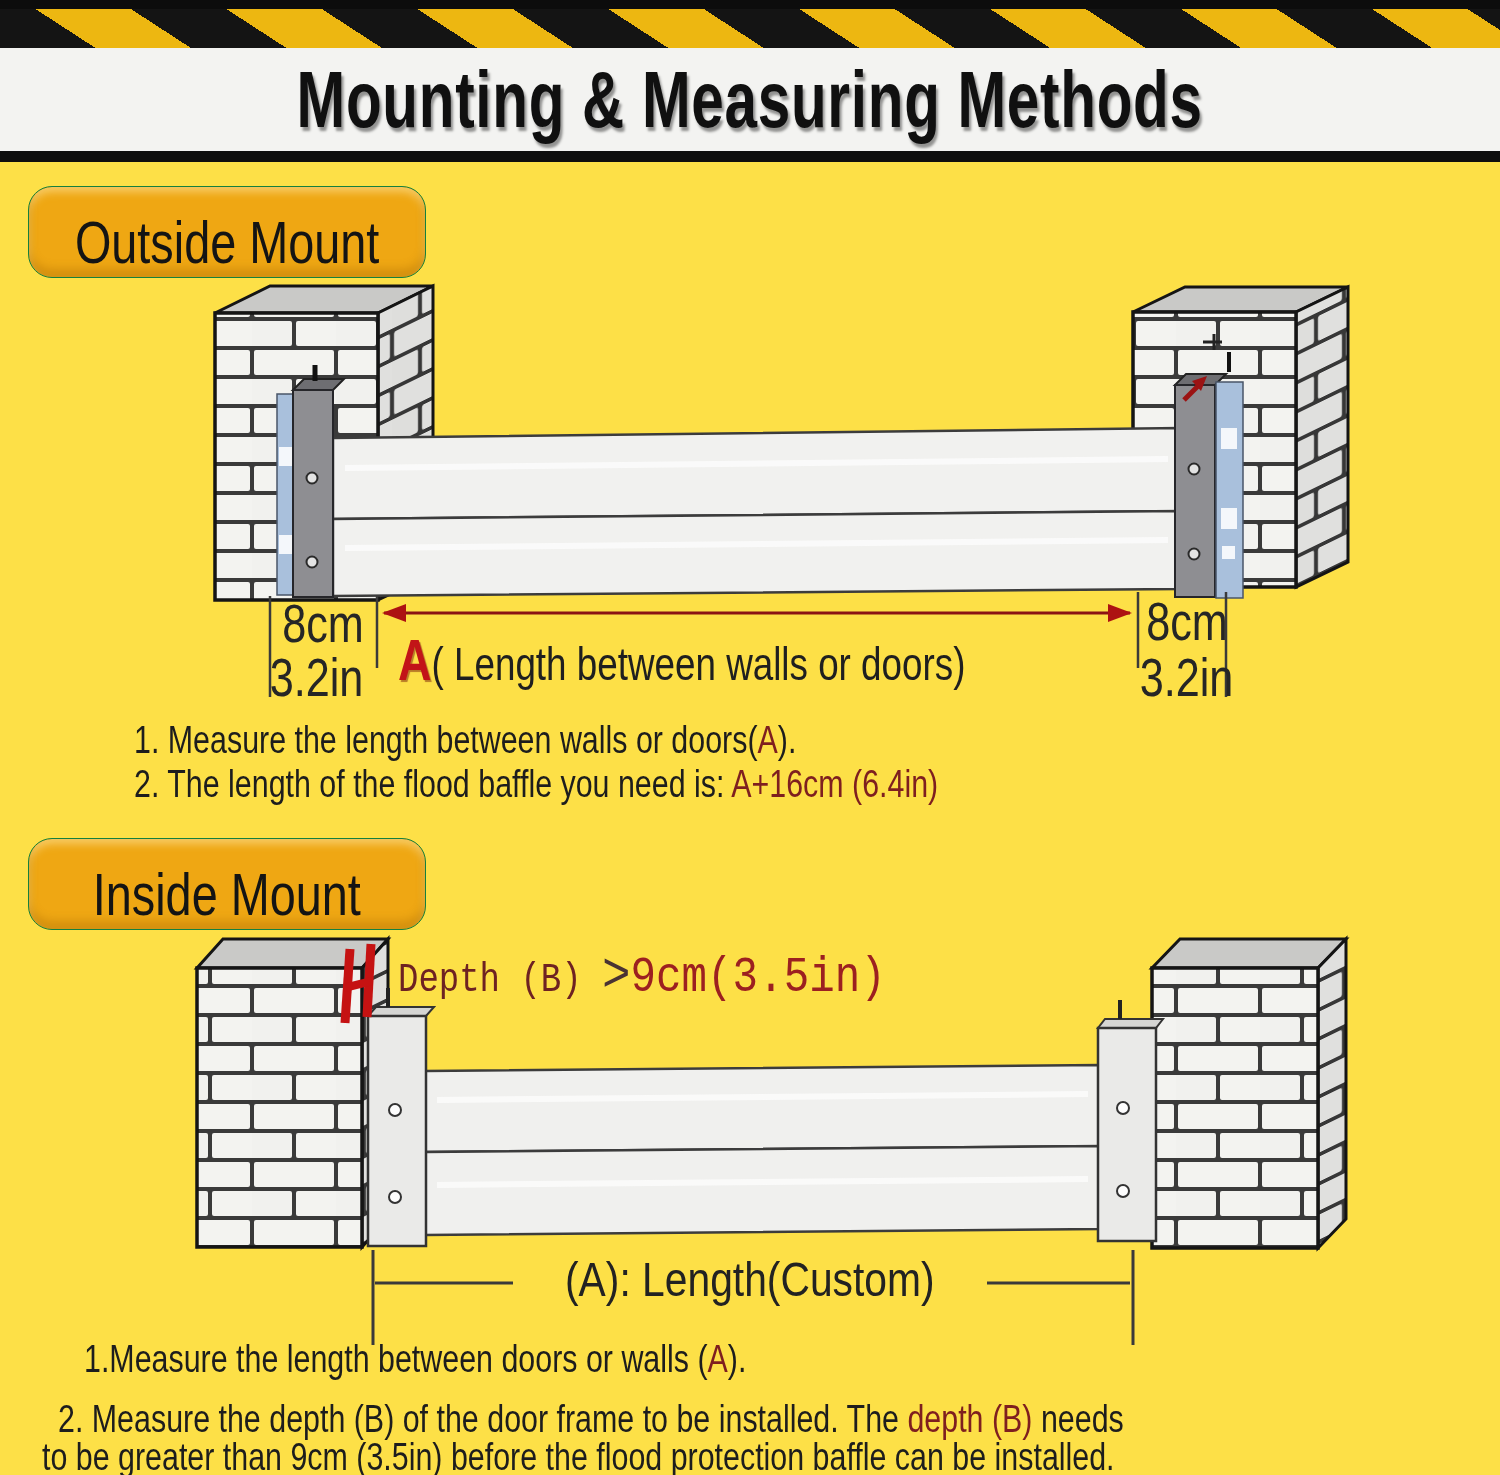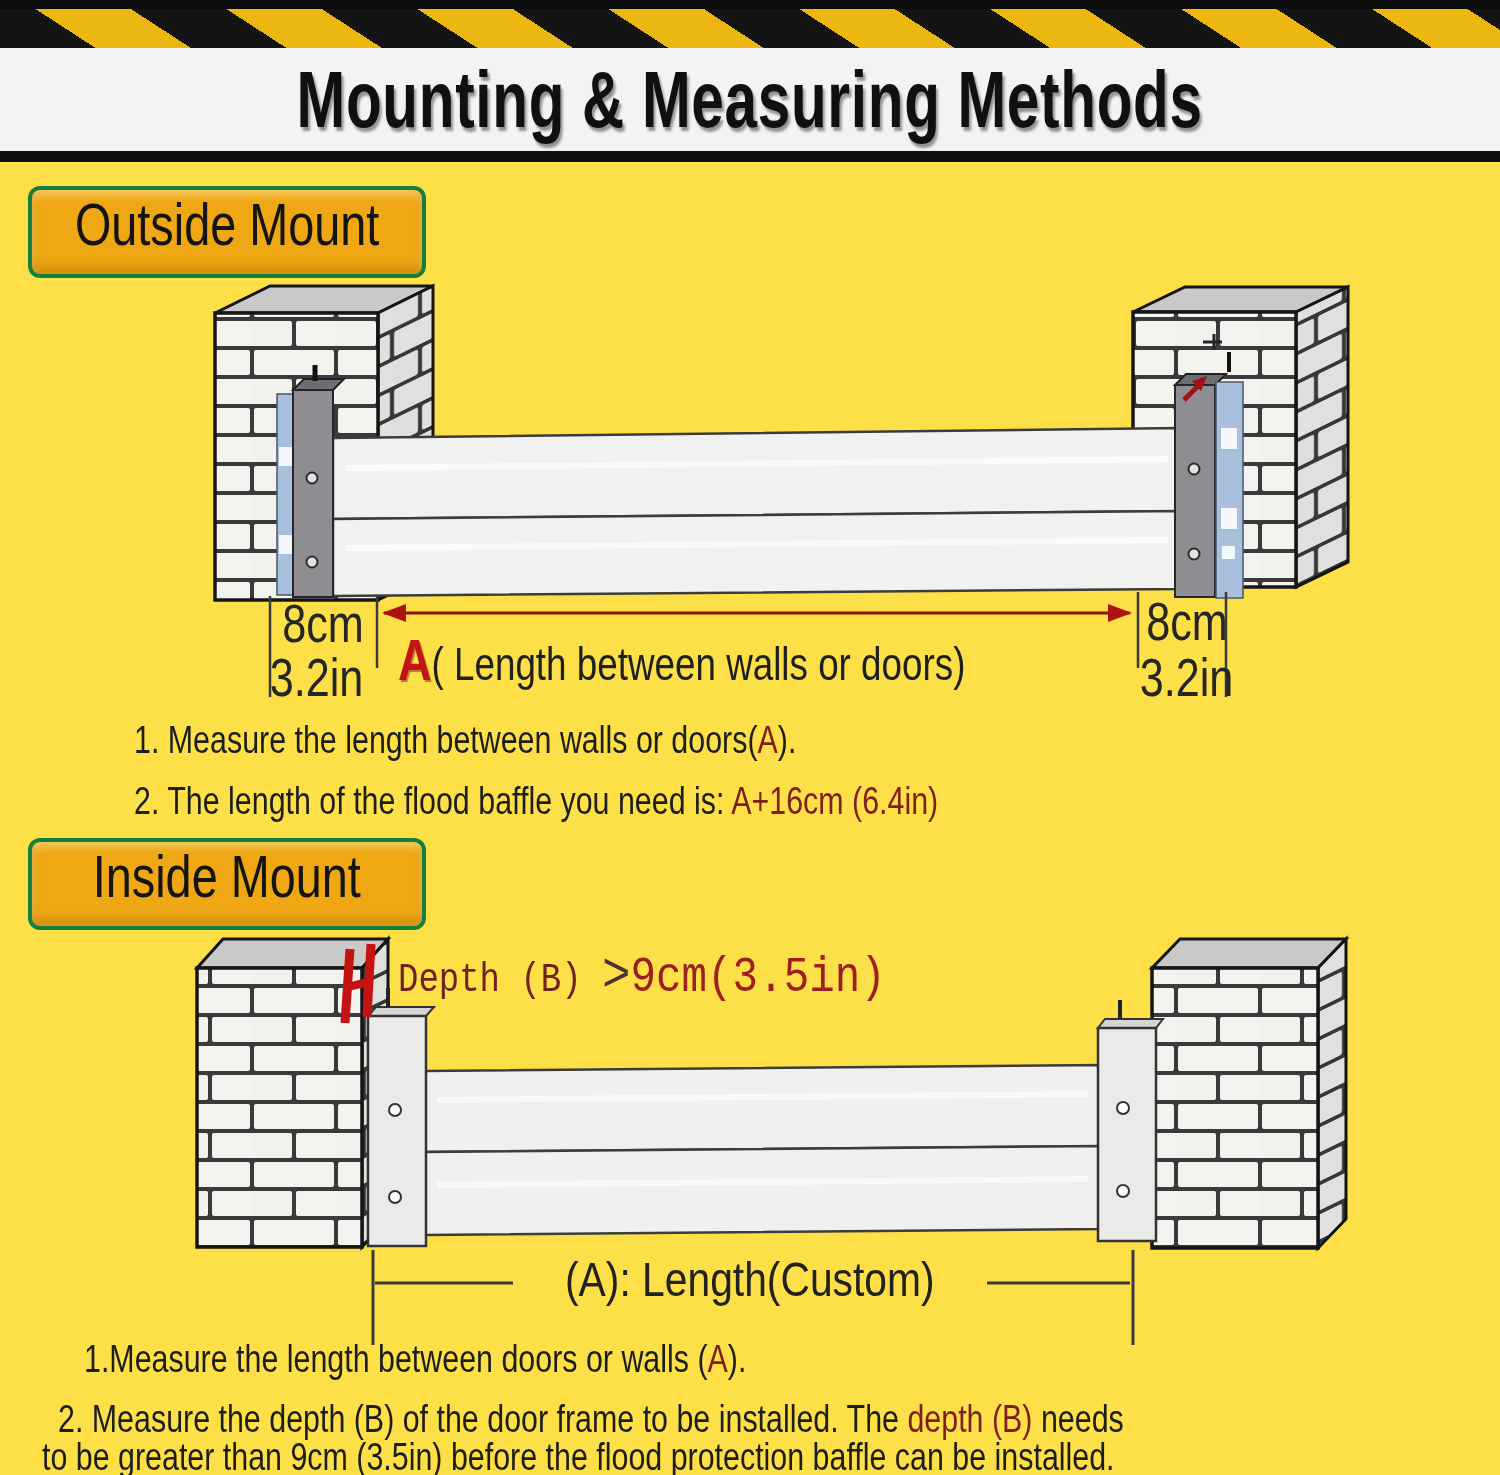--- a/index.html
+++ b/index.html
@@ -14,22 +14,22 @@
   .maroon{color:#7e1f1f;}
   .topbar{left:0;top:0;width:1500px;height:9px;background:#0c0c0c;}
   .hazard{left:0;top:9px;width:1500px;height:39px;
           background:repeating-linear-gradient(33deg,#141414 0 52px,#edb711 52px 104px);}
   .titleband{left:0;top:48px;width:1500px;height:103px;background:#f3f3f1;
              display:flex;align-items:center;justify-content:center;}
   .title{font-size:80px;font-weight:bold;color:#101010;letter-spacing:1px;
          transform:scaleX(0.73);transform-origin:50% 50%;white-space:nowrap;
          text-shadow:3px 4px 3px rgba(0,0,0,0.40);}
   .underbar{left:0;top:151px;width:1500px;height:11px;background:#0e0e0e;}
-  .badge{width:398px;height:92px;background:#efa713;border:4px solid #15803d;border-radius:12px;
-         box-sizing:border-box;display:flex;align-items:flex-start;justify-content:center;
+  .badge{width:398px;height:92px;background:#efa713;border:1px solid #15803d;border-radius:24px;
+         box-sizing:border-box;display:flex;align-items:flex-end;justify-content:center;
          box-shadow:inset 0 -8px 10px rgba(150,90,0,0.30), inset 0 5px 8px rgba(255,235,170,0.55);}
   .badge span{font-size:60px;color:#141414;transform:scaleX(0.78);transform-origin:50% 50%;white-space:nowrap;}
   .meas{font-size:54px;text-align:center;}
   .bigA{font-size:58px;font-weight:bold;color:#c21418;text-shadow:2px 2px 1px rgba(100,0,0,0.45);}
   .spanRest{font-size:46px;color:#1f1f1f;}
   .depth1{font-size:40px;color:#6e2222;}
   .depthGT{font-size:56px;color:#4a3333;}
   .depth2{font-size:50px;color:#9c2020;}
   .len{font-size:48px;color:#222222;}
 </style>
@@ -200,21 +200,21 @@
     <span class="sqL">
       <span class="bigA">A</span><span class="spanRest">( Length between walls or doors)</span>
     </span>
   </div>
 
   <div class="abs lbl step" style="left:134px;top:719px;">
     <span class="sqL">
       <span>1. Measure the length between walls or doors(</span><span class="maroon">A</span><span>).</span>
     </span>
   </div>
-  <div class="abs lbl step" style="left:134px;top:780px;">
+  <div class="abs lbl step" style="left:134px;top:763px;">
     <span class="sqL">
       <span>2. The length of the flood baffle you need is: </span><span class="maroon">A+16cm (6.4in)</span>
     </span>
   </div>
 
   <div class="abs badge" style="left:28px;top:838px;">
     <span>Inside Mount</span>
   </div>
 
   <div class="abs lbl" style="left:398px;top:944px;font-family:Liberation Mono, monospace;">

